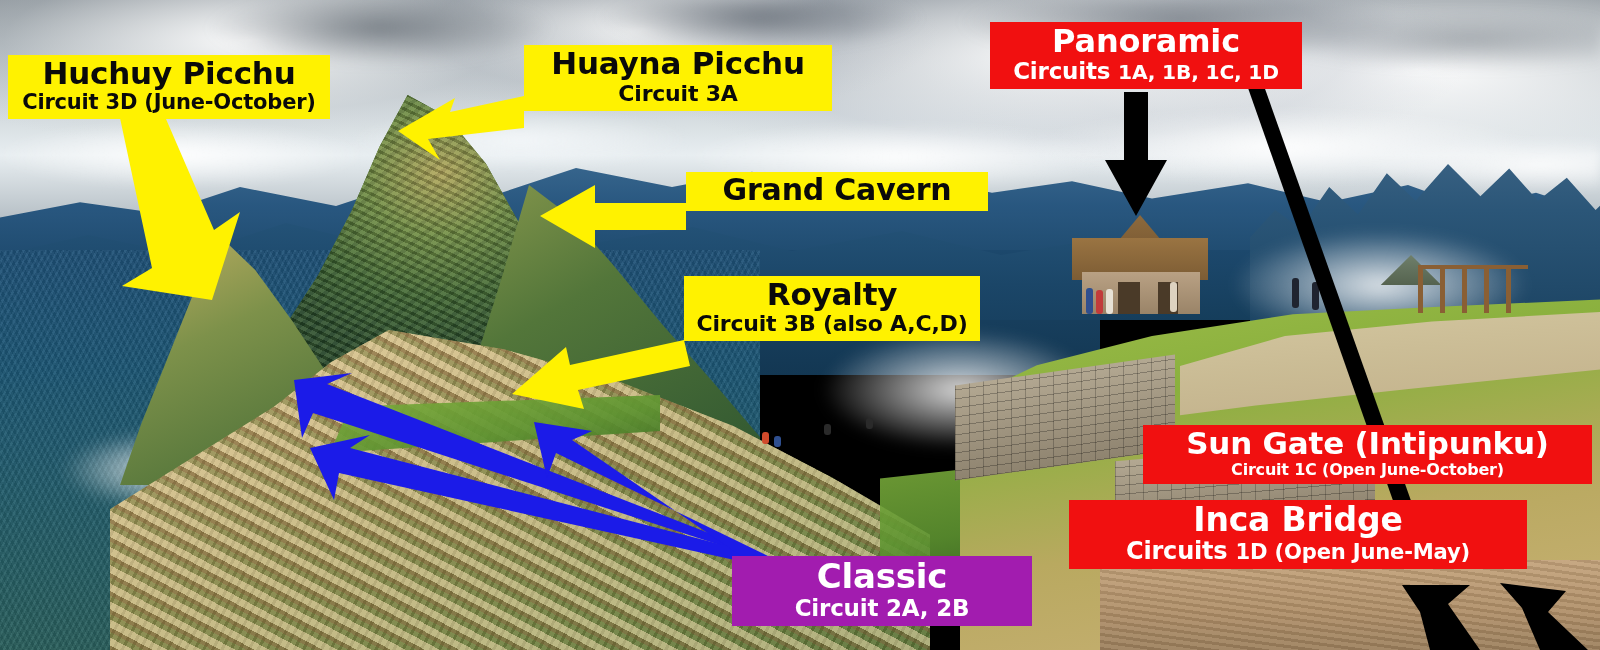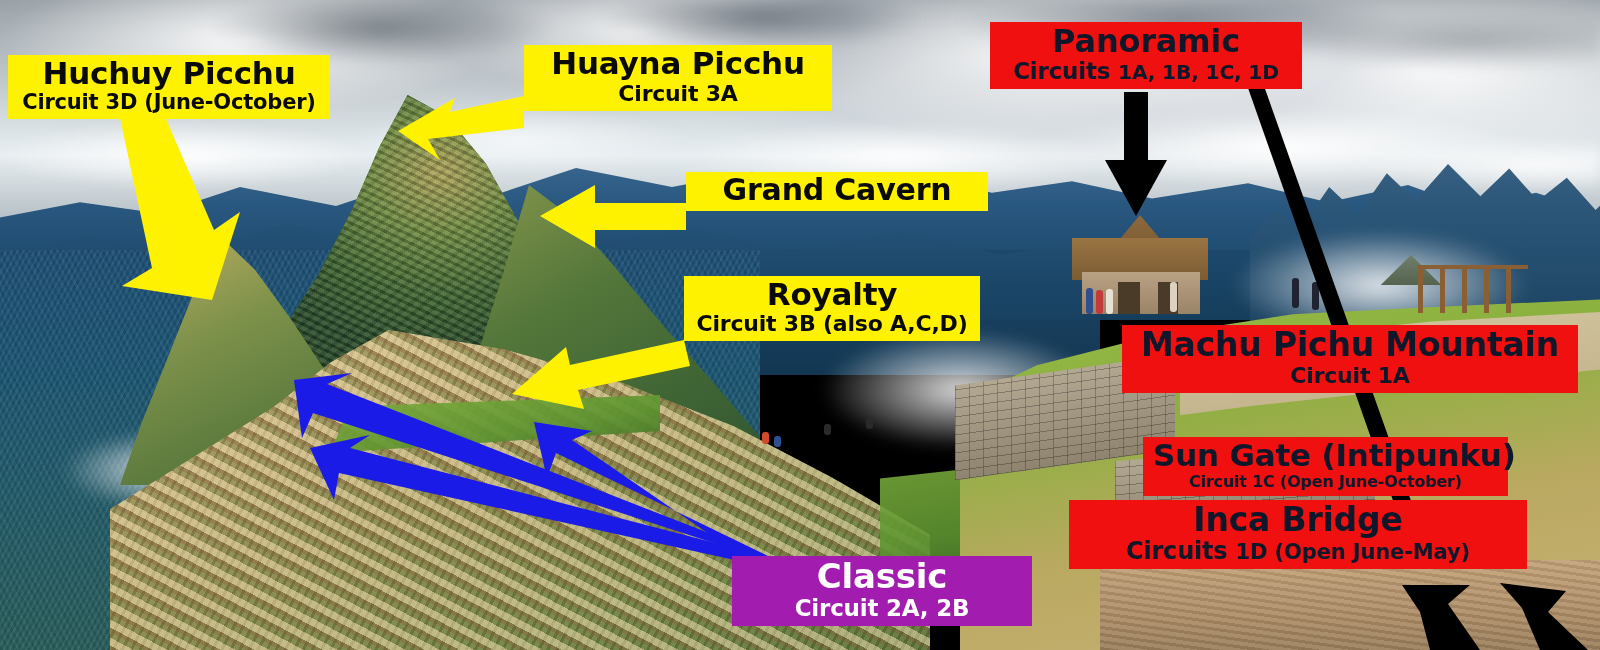--- a/index.html
+++ b/index.html
@@ -223,21 +223,21 @@
     letter-spacing: -0.2px;
   }
   .label .sub {
     display: block;
     font-weight: bold;
     letter-spacing: -0.2px;
   }
   .label .sub .small { font-size: 0.88em; }
 
   .yellow { background: #FFF200; color: #0a0a0a; }
-  .red    { background: #F11010; color: #0f172a; }
+  .red    { background: #F11010; color: #ffffff; }
   .blue   { background: #a21caf; color: #ffffff; }
 
   
   #lbl-huchuy   { left: 8px;    top: 55px;  width: 322px; }
   #lbl-huchuy .ttl { font-size: 31px; }
   #lbl-huchuy .sub { font-size: 21px; margin-top: 3px; }
 
   #lbl-huayna   { left: 524px;  top: 38px;  width: 308px; margin-top: 7px; }
   #lbl-huayna .ttl { font-size: 31px; }
   #lbl-huayna .sub { font-size: 22px; margin-top: 4px; }
@@ -251,21 +251,21 @@
   #lbl-royalty .sub { font-size: 22px; margin-top: 3px; }
 
   #lbl-panoramic{ left: 990px;  top: 22px;  width: 312px; }
   #lbl-panoramic .ttl { font-size: 32px; }
   #lbl-panoramic .sub { font-size: 23px; margin-top: 3px; }
 
   #lbl-mountain { left: 1122px; top: 325px; width: 456px; }
   #lbl-mountain .ttl { font-size: 33px; }
   #lbl-mountain .sub { font-size: 22px; margin-top: 4px; }
 
-  #lbl-sungate  { left: 1143px; top: 425px; width: 365px; margin-top: 12px; }
+  #lbl-sungate  { left: 1143px; top: 425px; width: 449px; }
   #lbl-sungate .ttl { font-size: 31px; }
   #lbl-sungate .sub { font-size: 16px; margin-top: 3px; overflow: visible; }
 
   #lbl-inca     { left: 1069px; top: 500px; width: 458px; }
   #lbl-inca .ttl { font-size: 33px; }
   #lbl-inca .sub { font-size: 24px; margin-top: 3px; }
 
   #lbl-classic  { left: 732px;  top: 556px; width: 300px; }
   #lbl-classic .ttl { font-size: 34px; }
   #lbl-classic .sub { font-size: 23px; margin-top: 4px; }
@@ -372,24 +372,20 @@
     <div class="label yellow" id="lbl-royalty">
       <span class="ttl">Royalty</span>
       <span class="sub">Circuit 3B (also A,C,D)</span>
     </div>
 
     <div class="label red" id="lbl-panoramic">
       <span class="ttl">Panoramic</span>
       <span class="sub"><span>Circuits</span> <span class="small">1A, 1B, 1C, 1D</span></span>
     </div>
 
-    <div class="label red" id="lbl-mountain">
-      <span class="ttl">Machu Pichu Mountain</span>
-      <span class="sub">Circuit 1A</span>
-    </div>
 
     <div class="label red" id="lbl-sungate">
       <span class="ttl">Sun Gate (Intipunku)</span>
       <span class="sub">Circuit 1C (Open June-October)</span>
     </div>
 
     <div class="label red" id="lbl-inca">
       <span class="ttl">Inca Bridge</span>
       <span class="sub"><span>Circuits</span> <span class="small">1D (Open June-May)</span></span>
     </div>

